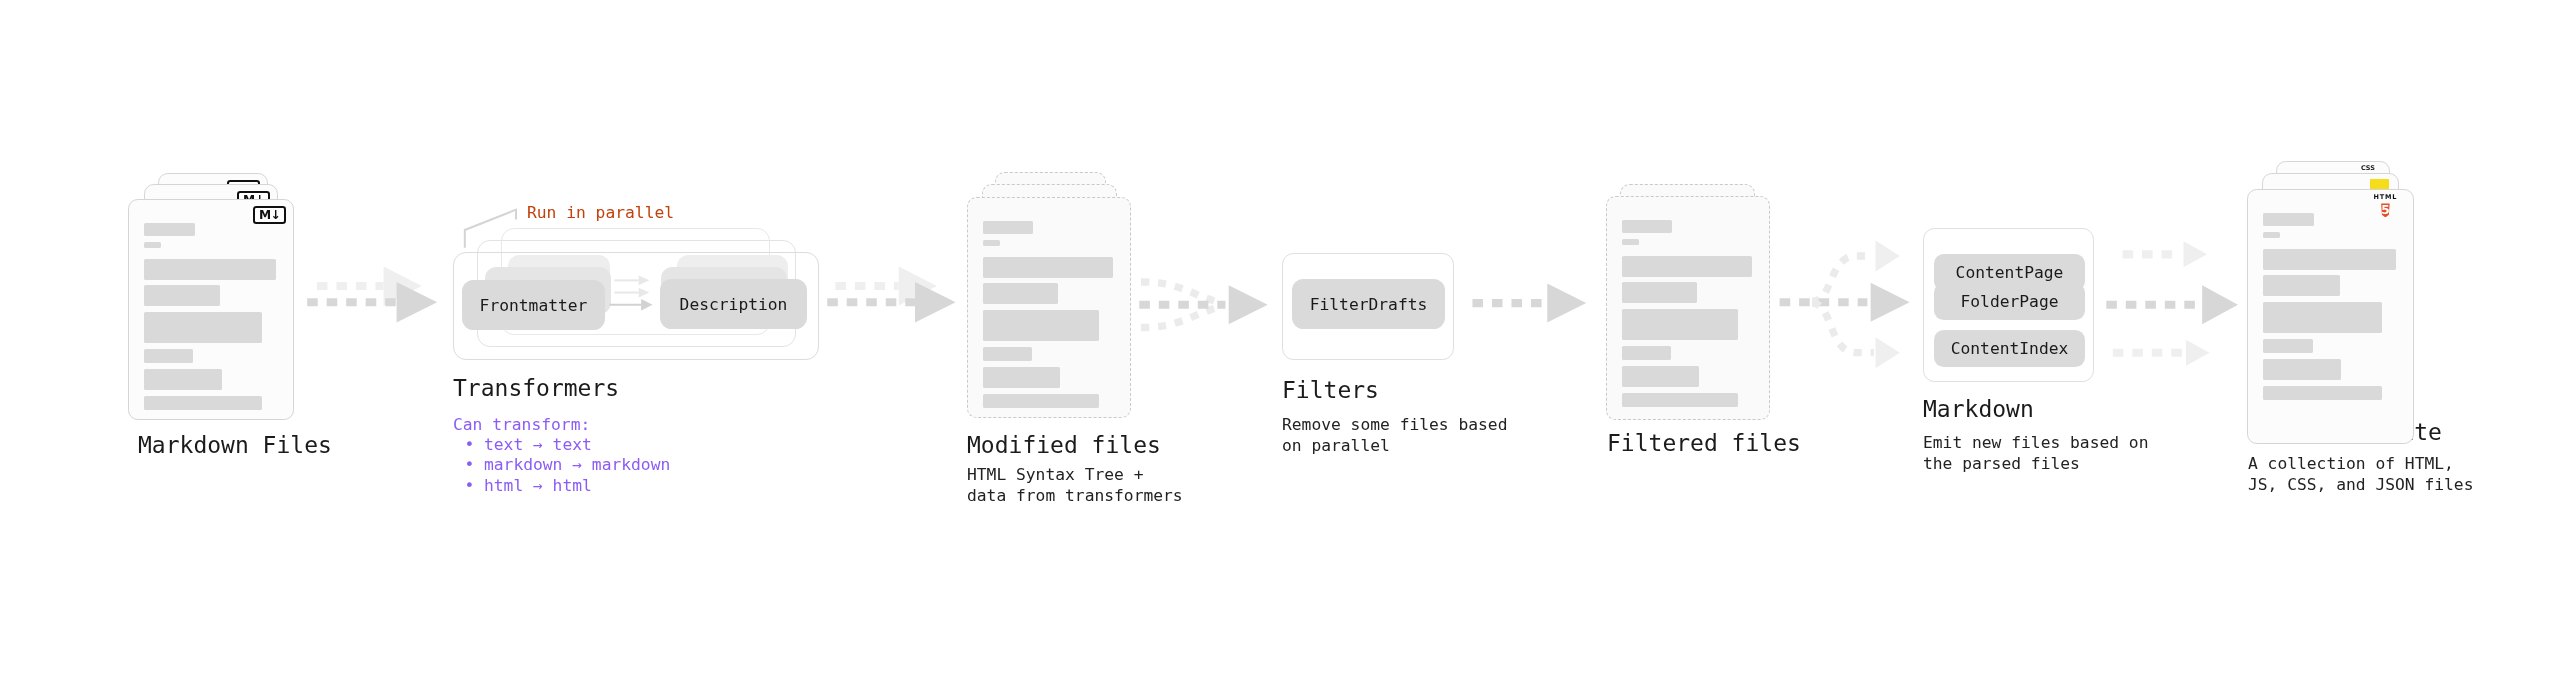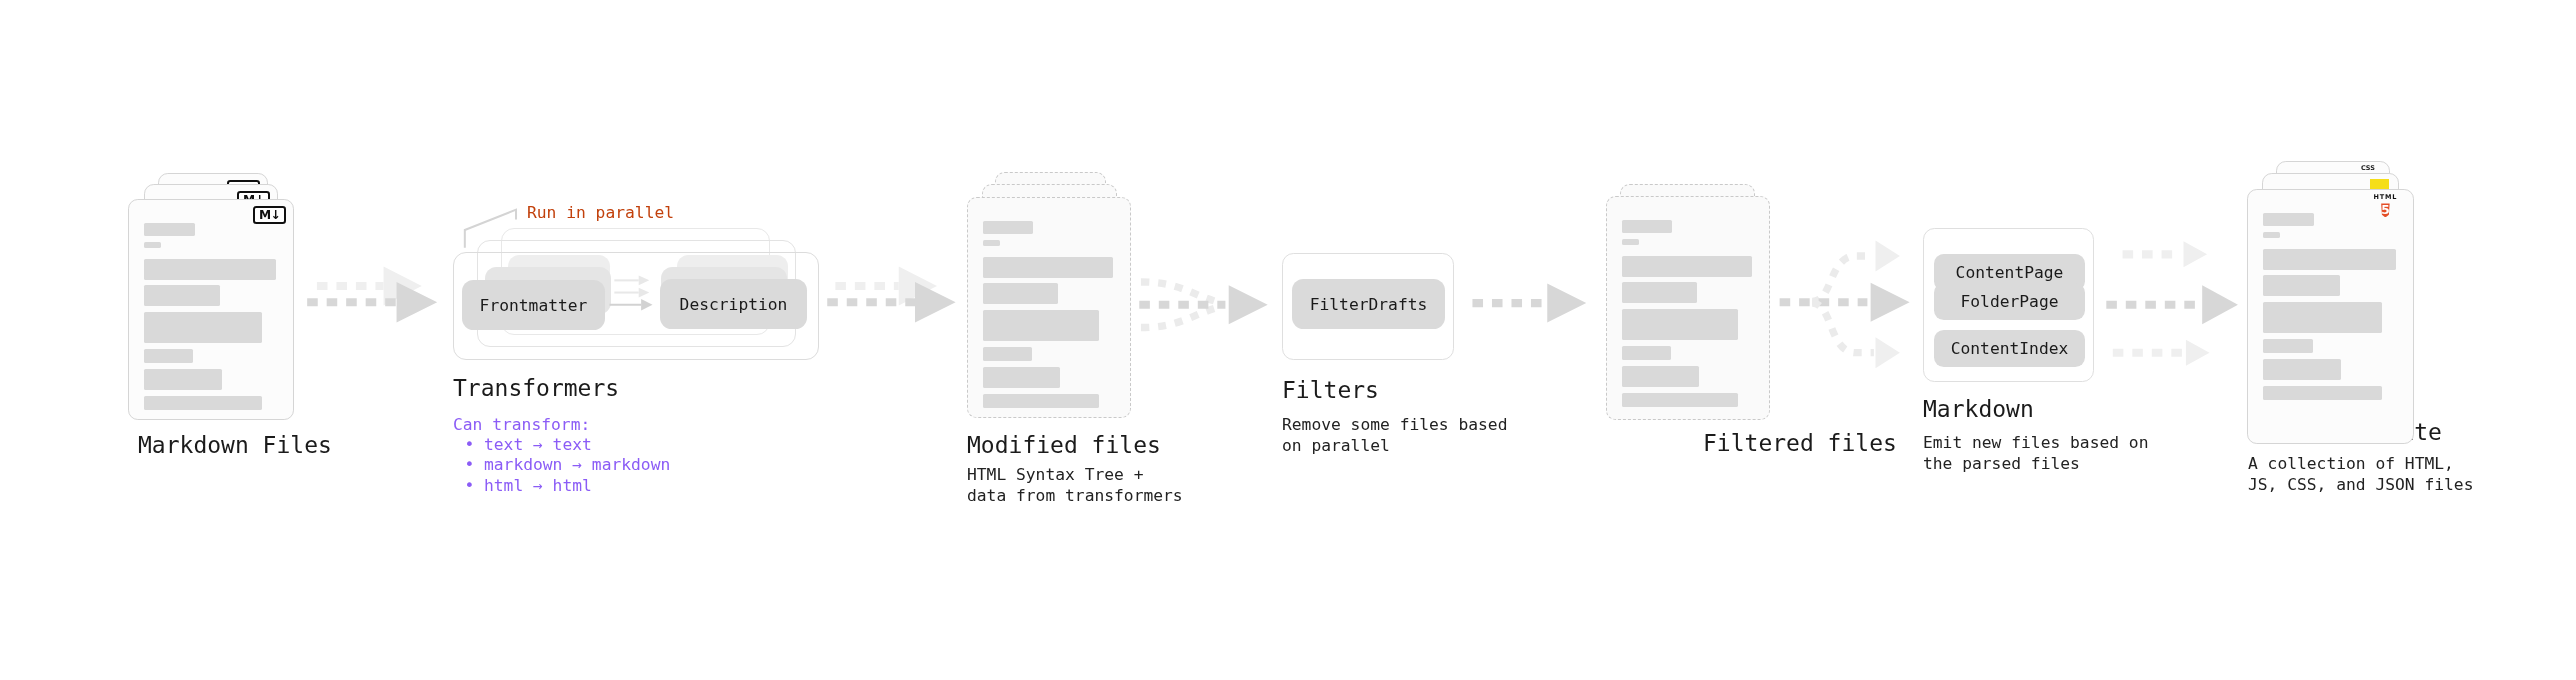--- a/index.html
+++ b/index.html
@@ -167,21 +167,21 @@
           <i class="bar b1"></i>
           <i class="bar b2"></i>
           <i class="bar b3"></i>
           <i class="bar b4"></i>
           <i class="bar b5"></i>
           <i class="bar b6"></i>
           <i class="bar b7"></i>
           <i class="bar b8"></i>
         </div>
     </div>
-    <div class="sec-title" style="left:1703px;top:430px;">Filtered files</div>
+    <div class="sec-title" style="left:1607px;top:430px;">Filtered files</div>
   </div>
 
   <div>
     <div class="obox whitebg" style="left:1923px;top:228px;width:171px;height:154px;border-radius:11.4px;"></div>
     <div class="pill" style="left:1934px;top:238px;width:151px;height:37px;border-radius:9.8px;margin-top:16px;">ContentPage</div>
     <div class="pill" style="left:1934px;top:283px;width:151px;height:37px;border-radius:9.8px;">FolderPage</div>
     <div class="pill" style="left:1934px;top:330px;width:151px;height:37px;border-radius:9.8px;">ContentIndex</div>
     <div class="sec-title" style="left:1923px;top:396px;">Markdown</div>
     <div class="sec-sub" style="left:1923px;top:432px;">
       <div>Emit new files based on</div>

